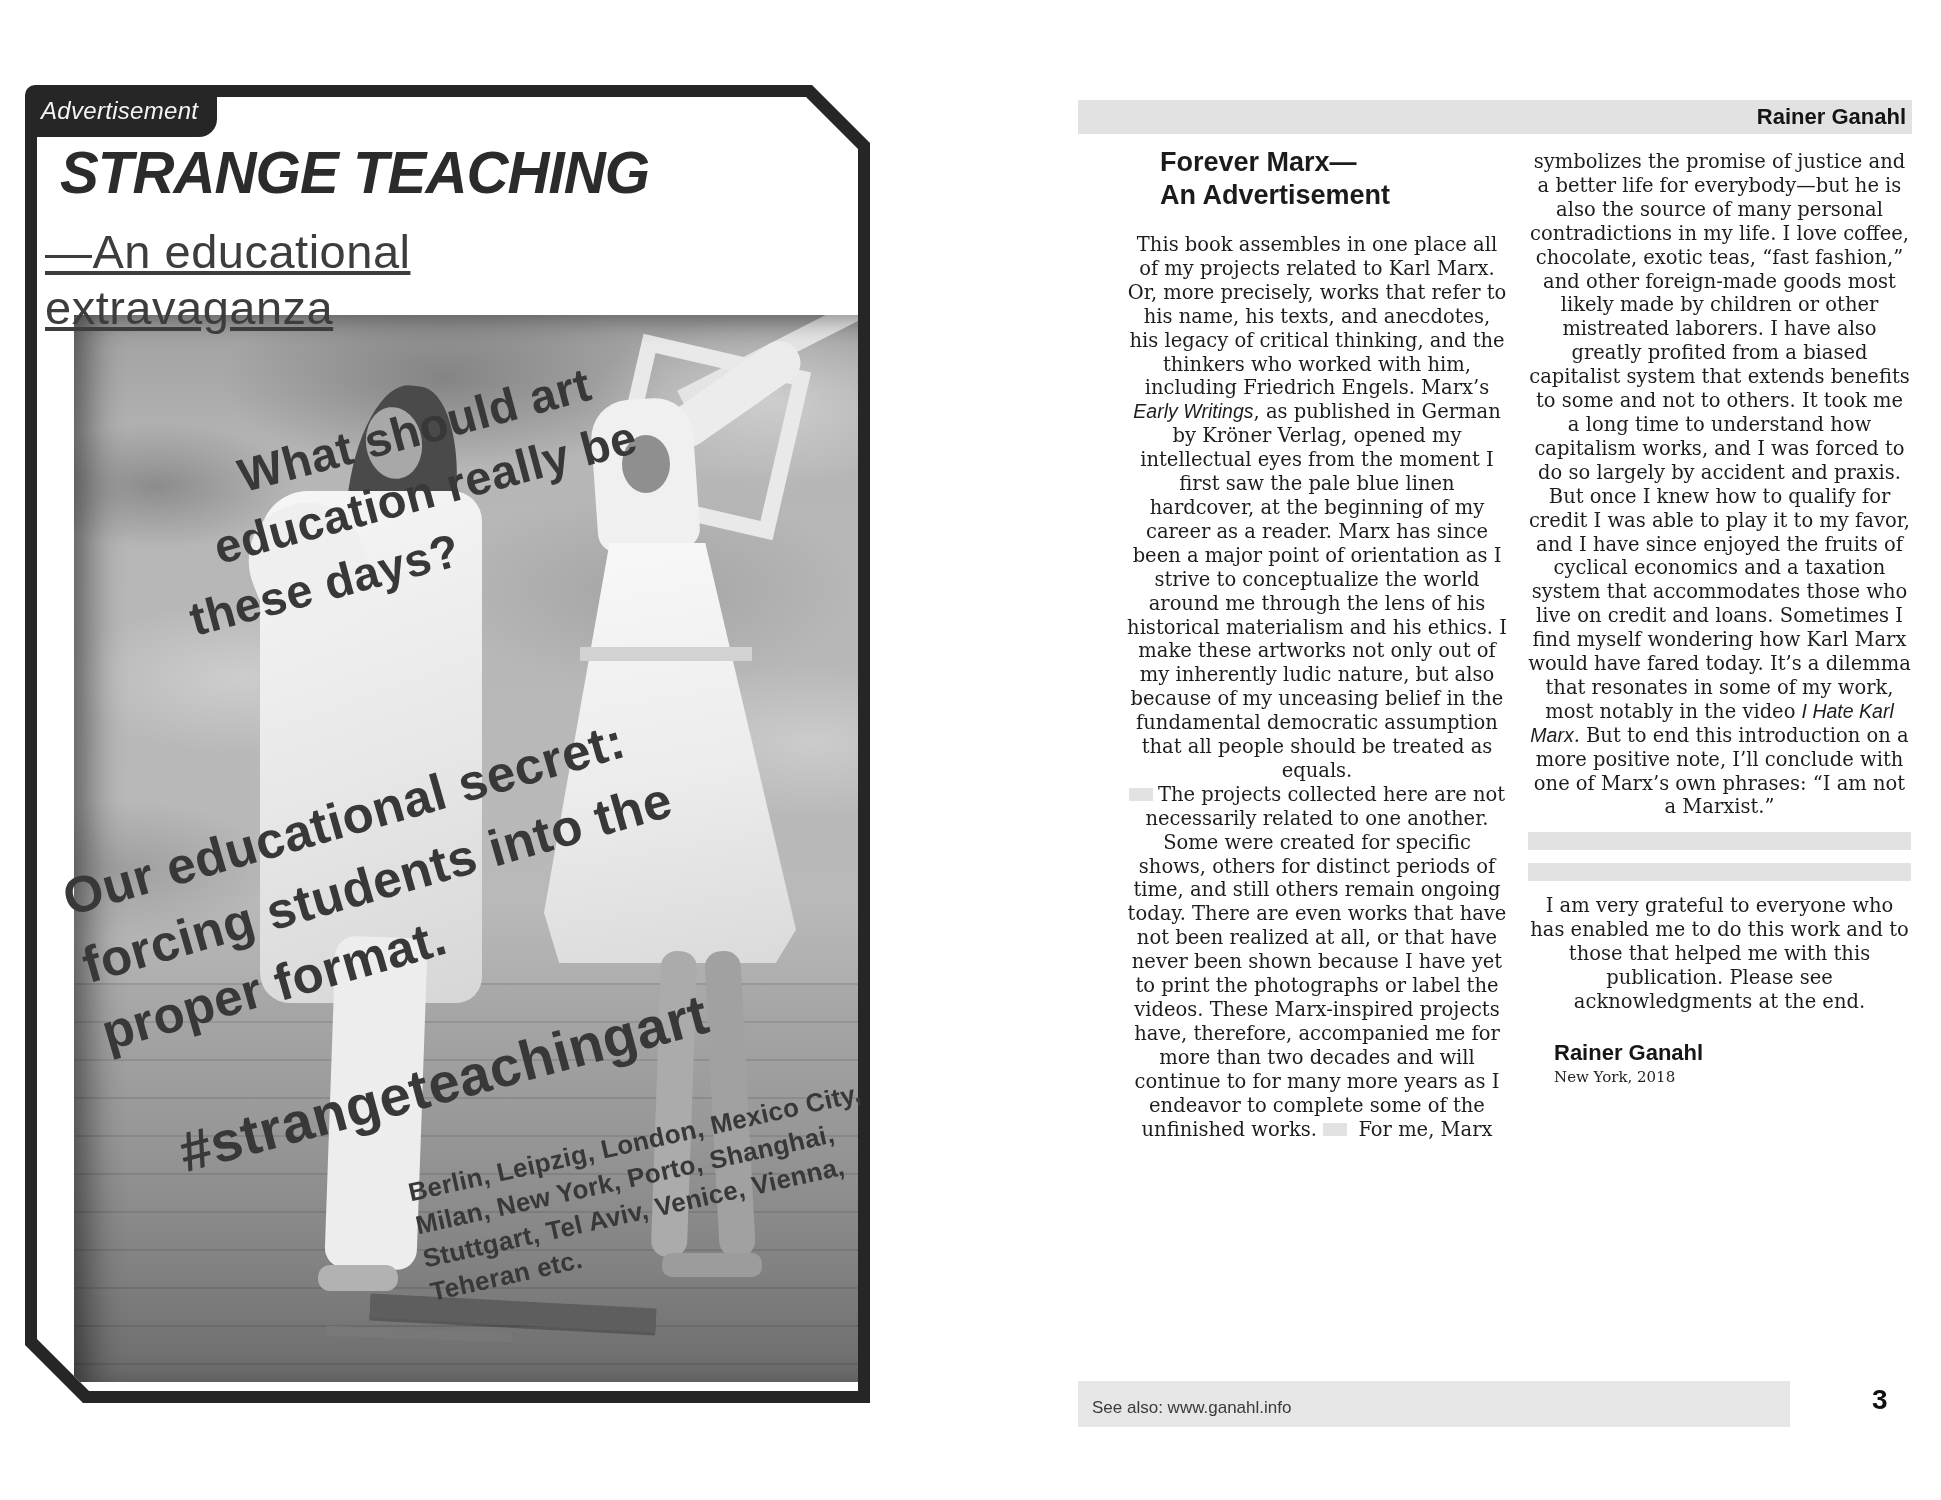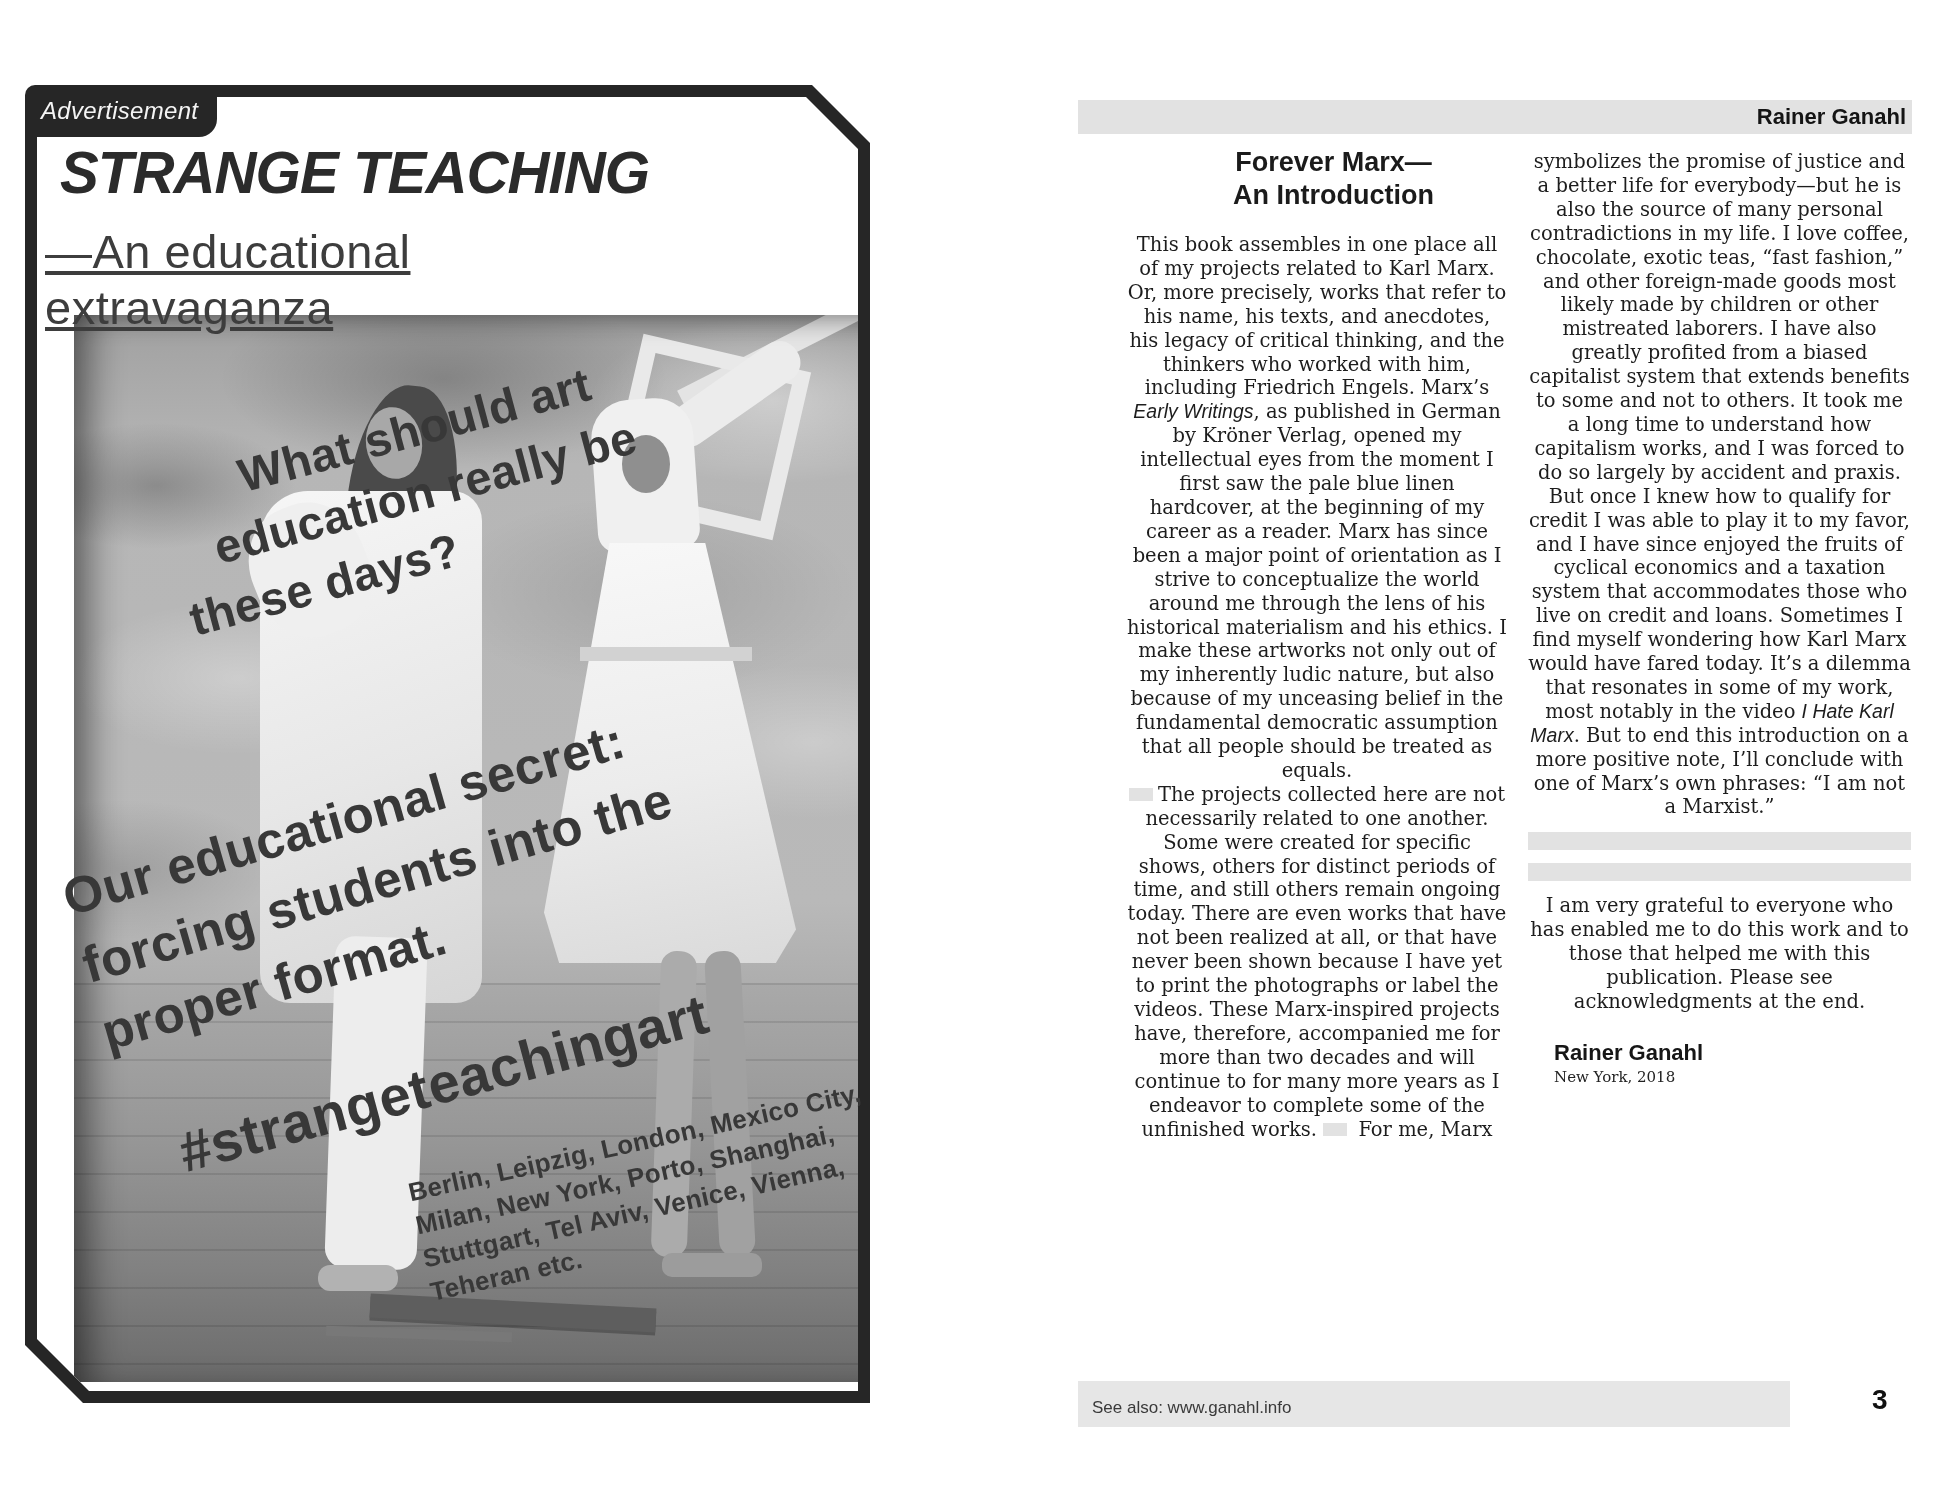--- a/index.html
+++ b/index.html
@@ -115,21 +115,21 @@
     background:#e2e2e2; display:flex; align-items:center; justify-content:flex-end;
     padding-right:6px;
   }
   .hdr-bar span { font-size:22px; font-weight:700; color:#141414; }
 
   .col { position:absolute; }
   .col1 { left:1127px; top:146px; width:380px; }
   .col2 { left:1528px; top:150px; width:383px; }
 
   .art-title { padding-left:33px; margin-bottom:21px; }
-  .art-title div { font-size:27px; line-height:33px; font-weight:700; color:#1b1b1b;text-align:center; }
+  .art-title div { font-size:27px; line-height:33px; font-weight:700; color:#1b1b1b; }
 
   .body-p {
     font-family:"DejaVu Serif", serif;
     font-size:19.5px; line-height:23.9px; color:#1d1d1d;
     margin:0; text-align:center;
   }
   .ital { font-style:italic; font-family:"Liberation Sans", sans-serif; font-weight:400; }
   .pmark { display:inline-block; width:24px; height:13px; background:#e2e2e2; margin-right:5px; }
   .pull-bar { height:18px; background:#e2e2e2; margin:13px 0; }
 
@@ -211,21 +211,21 @@
   <div class="rot-line">Teheran etc.</div>
 </div>
 
 <div class="hdr-bar">
   <span>Rainer Ganahl</span>
 </div>
 
 <div class="col col1">
   <div class="art-title">
     <div>Forever Marx—</div>
-    <div>An Introduction</div>
+    <div>An Advertisement</div>
   </div>
   <div id="col1-blocks">
       <p class="body-p"><span class="seg">This book assembles in one place all of my projects related to Karl Marx. Or, more precisely, works that refer to his name, his texts, and anecdotes, his legacy of critical thinking, and the thinkers who worked with him, including Friedrich Engels. Marx’s </span><span class="ital">Early Writings</span><span class="seg">, as published in German by Kröner Verlag, opened my intellectual eyes from the moment I first saw the pale blue linen hardcover, at the beginning of my career as a reader. Marx has since been a major point of orientation as I strive to conceptualize the world around me through the lens of his historical materialism and his ethics. I make these artworks not only out of my inherently ludic nature, but also because of my unceasing belief in the fundamental democratic assumption that all people should be treated as equals.</span></p>
       <p class="body-p"><span class="pmark"></span><span class="seg">The projects collected here are not necessarily related to one another. Some were created for specific shows, others for distinct periods of time, and still others remain ongoing today. There are even works that have not been realized at all, or that have never been shown because I have yet to print the photographs or label the videos. These Marx-inspired projects have, therefore, accompanied me for more than two decades and will continue to for many more years as I endeavor to complete some of the unfinished works. </span><span class="pmark"></span><span class="seg"> For me, Marx</span></p>
     </div>
 </div>
 
 <div class="col col2">
   <div id="col2-blocks">
       <p class="body-p"><span class="seg">symbolizes the promise of justice and a better life for everybody—but he is also the source of many personal contradictions in my life. I love coffee, chocolate, exotic teas, “fast fashion,” and other foreign-made goods most likely made by children or other mistreated laborers. I have also greatly profited from a biased capitalist system that extends benefits to some and not to others. It took me a long time to understand how capitalism works, and I was forced to do so largely by accident and praxis. But once I knew how to qualify for credit I was able to play it to my favor, and I have since enjoyed the fruits of cyclical economics and a taxation system that accommodates those who live on credit and loans. Sometimes I find myself wondering how Karl Marx would have fared today. It’s a dilemma that resonates in some of my work, most notably in the video </span><span class="ital">I Hate Karl Marx</span><span class="seg">. But to end this introduction on a more positive note, I’ll conclude with one of Marx’s own phrases: “I am not a Marxist.”</span></p>

